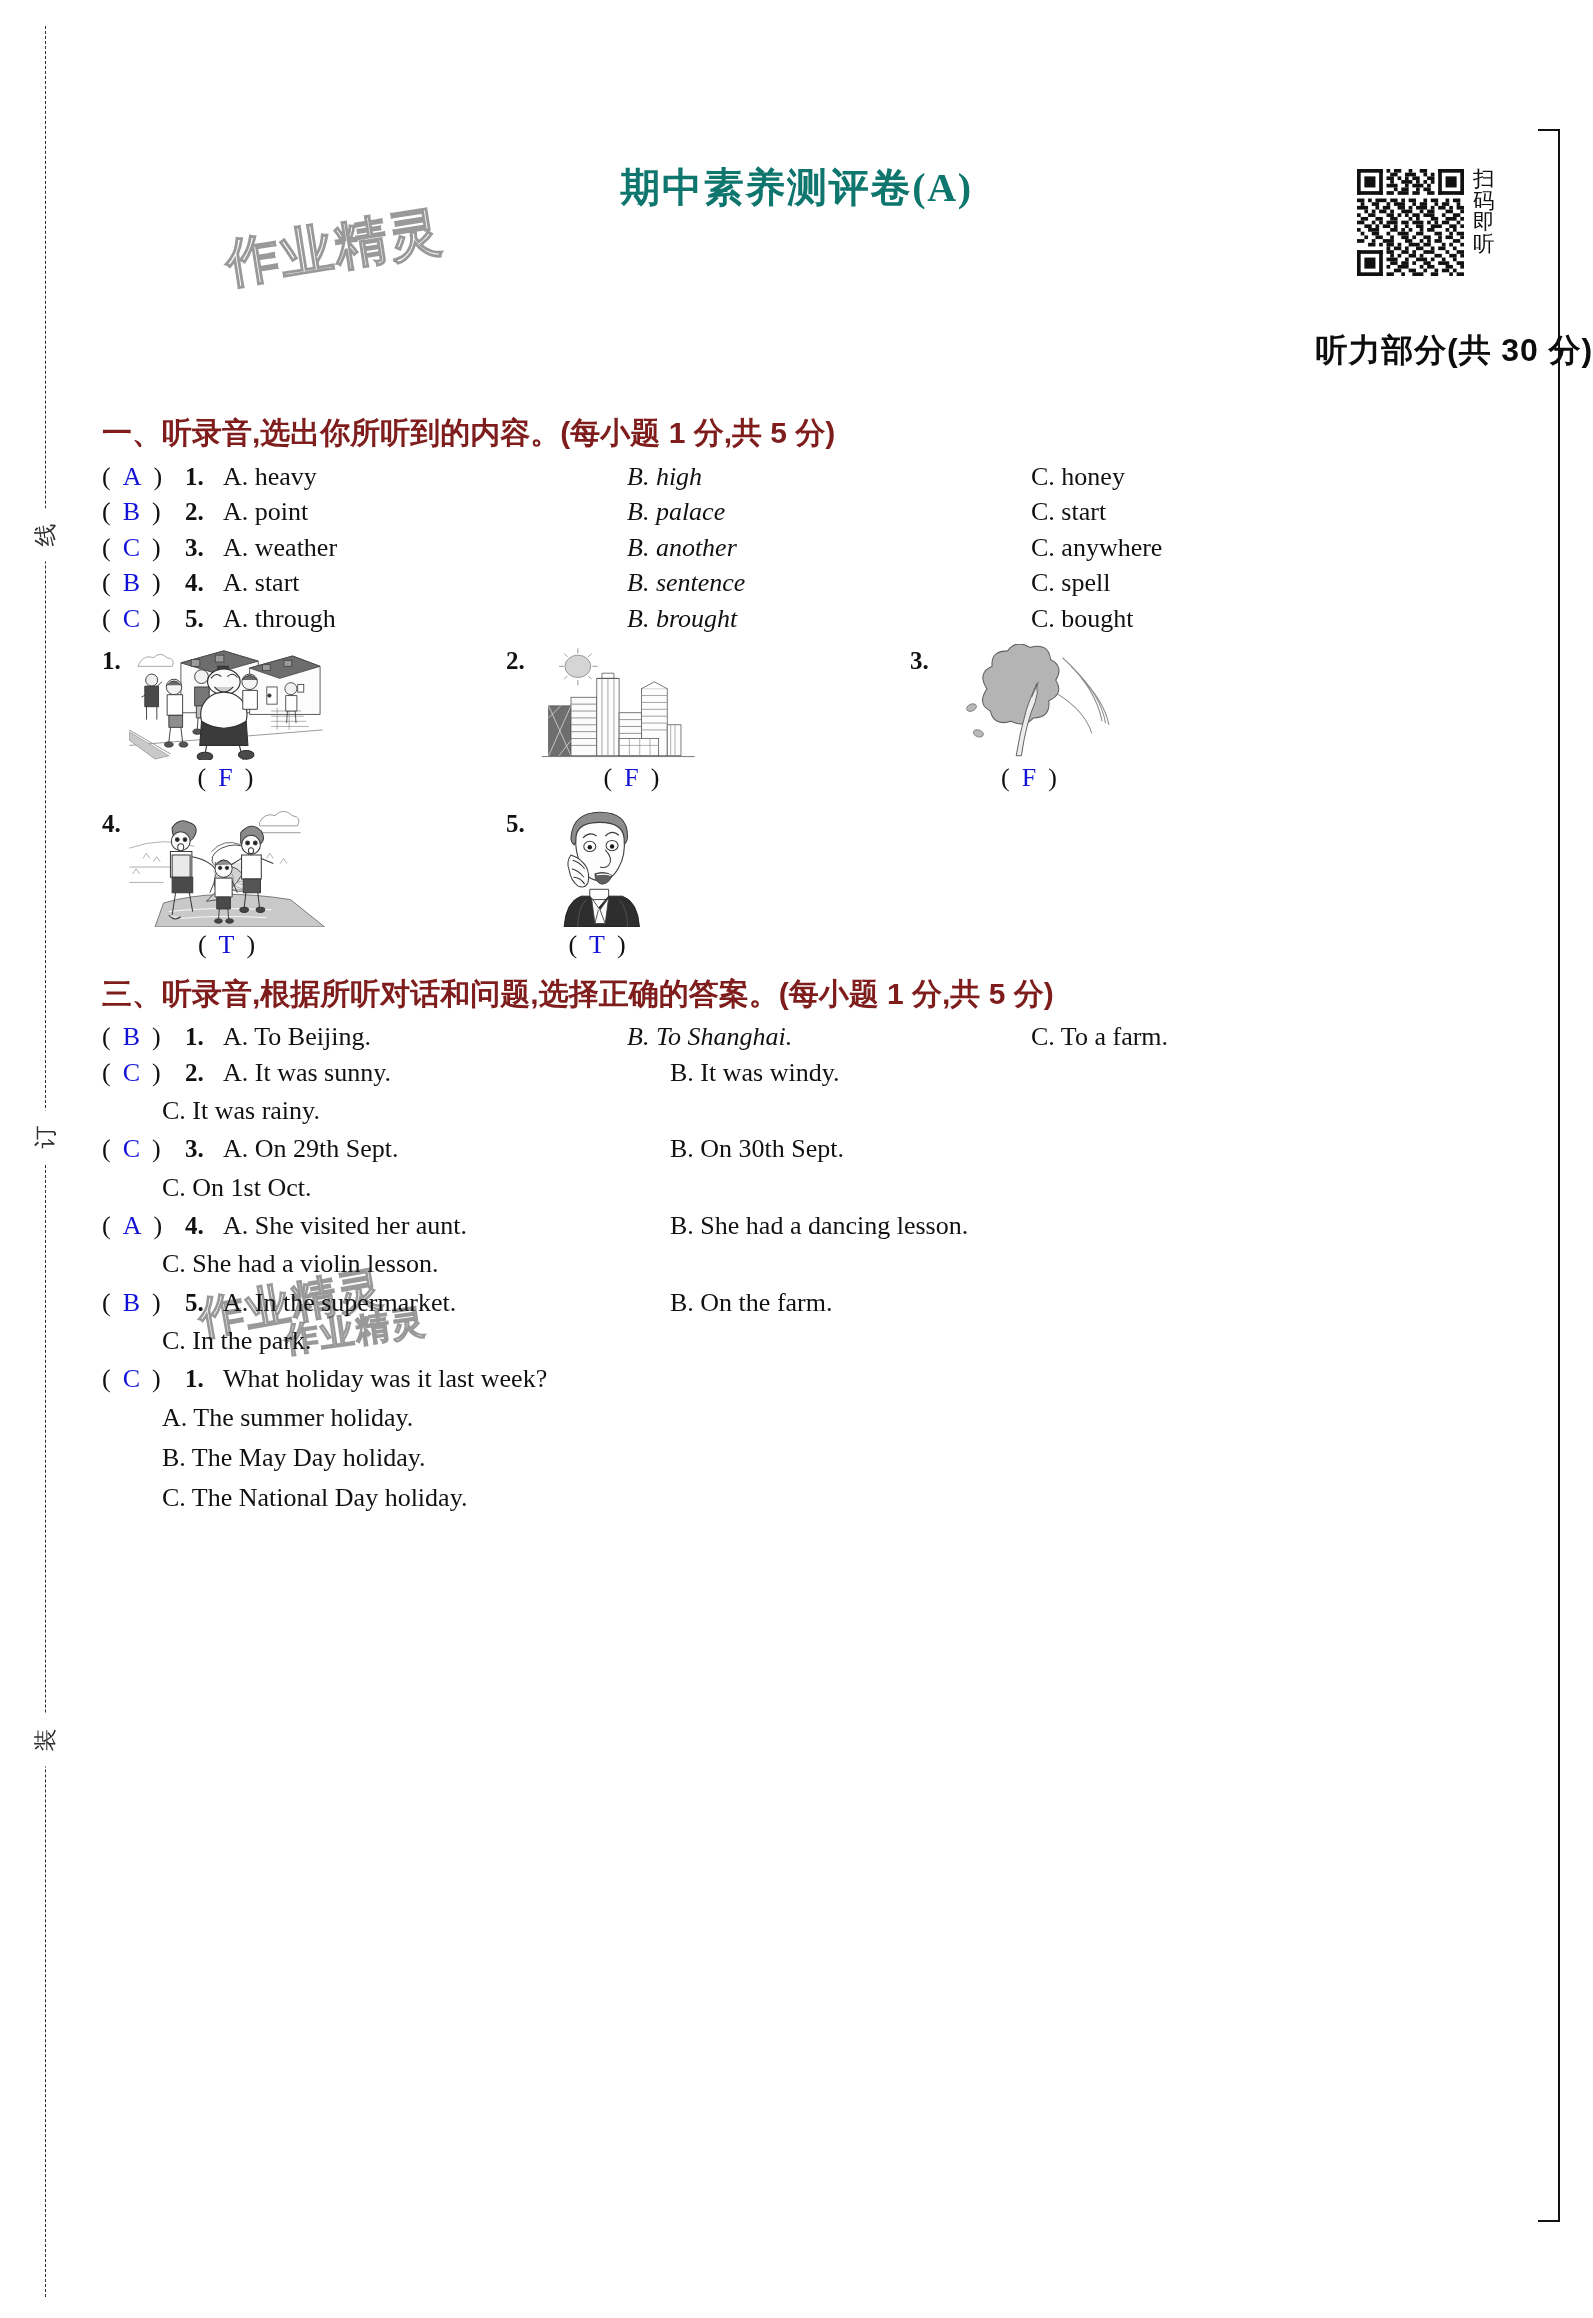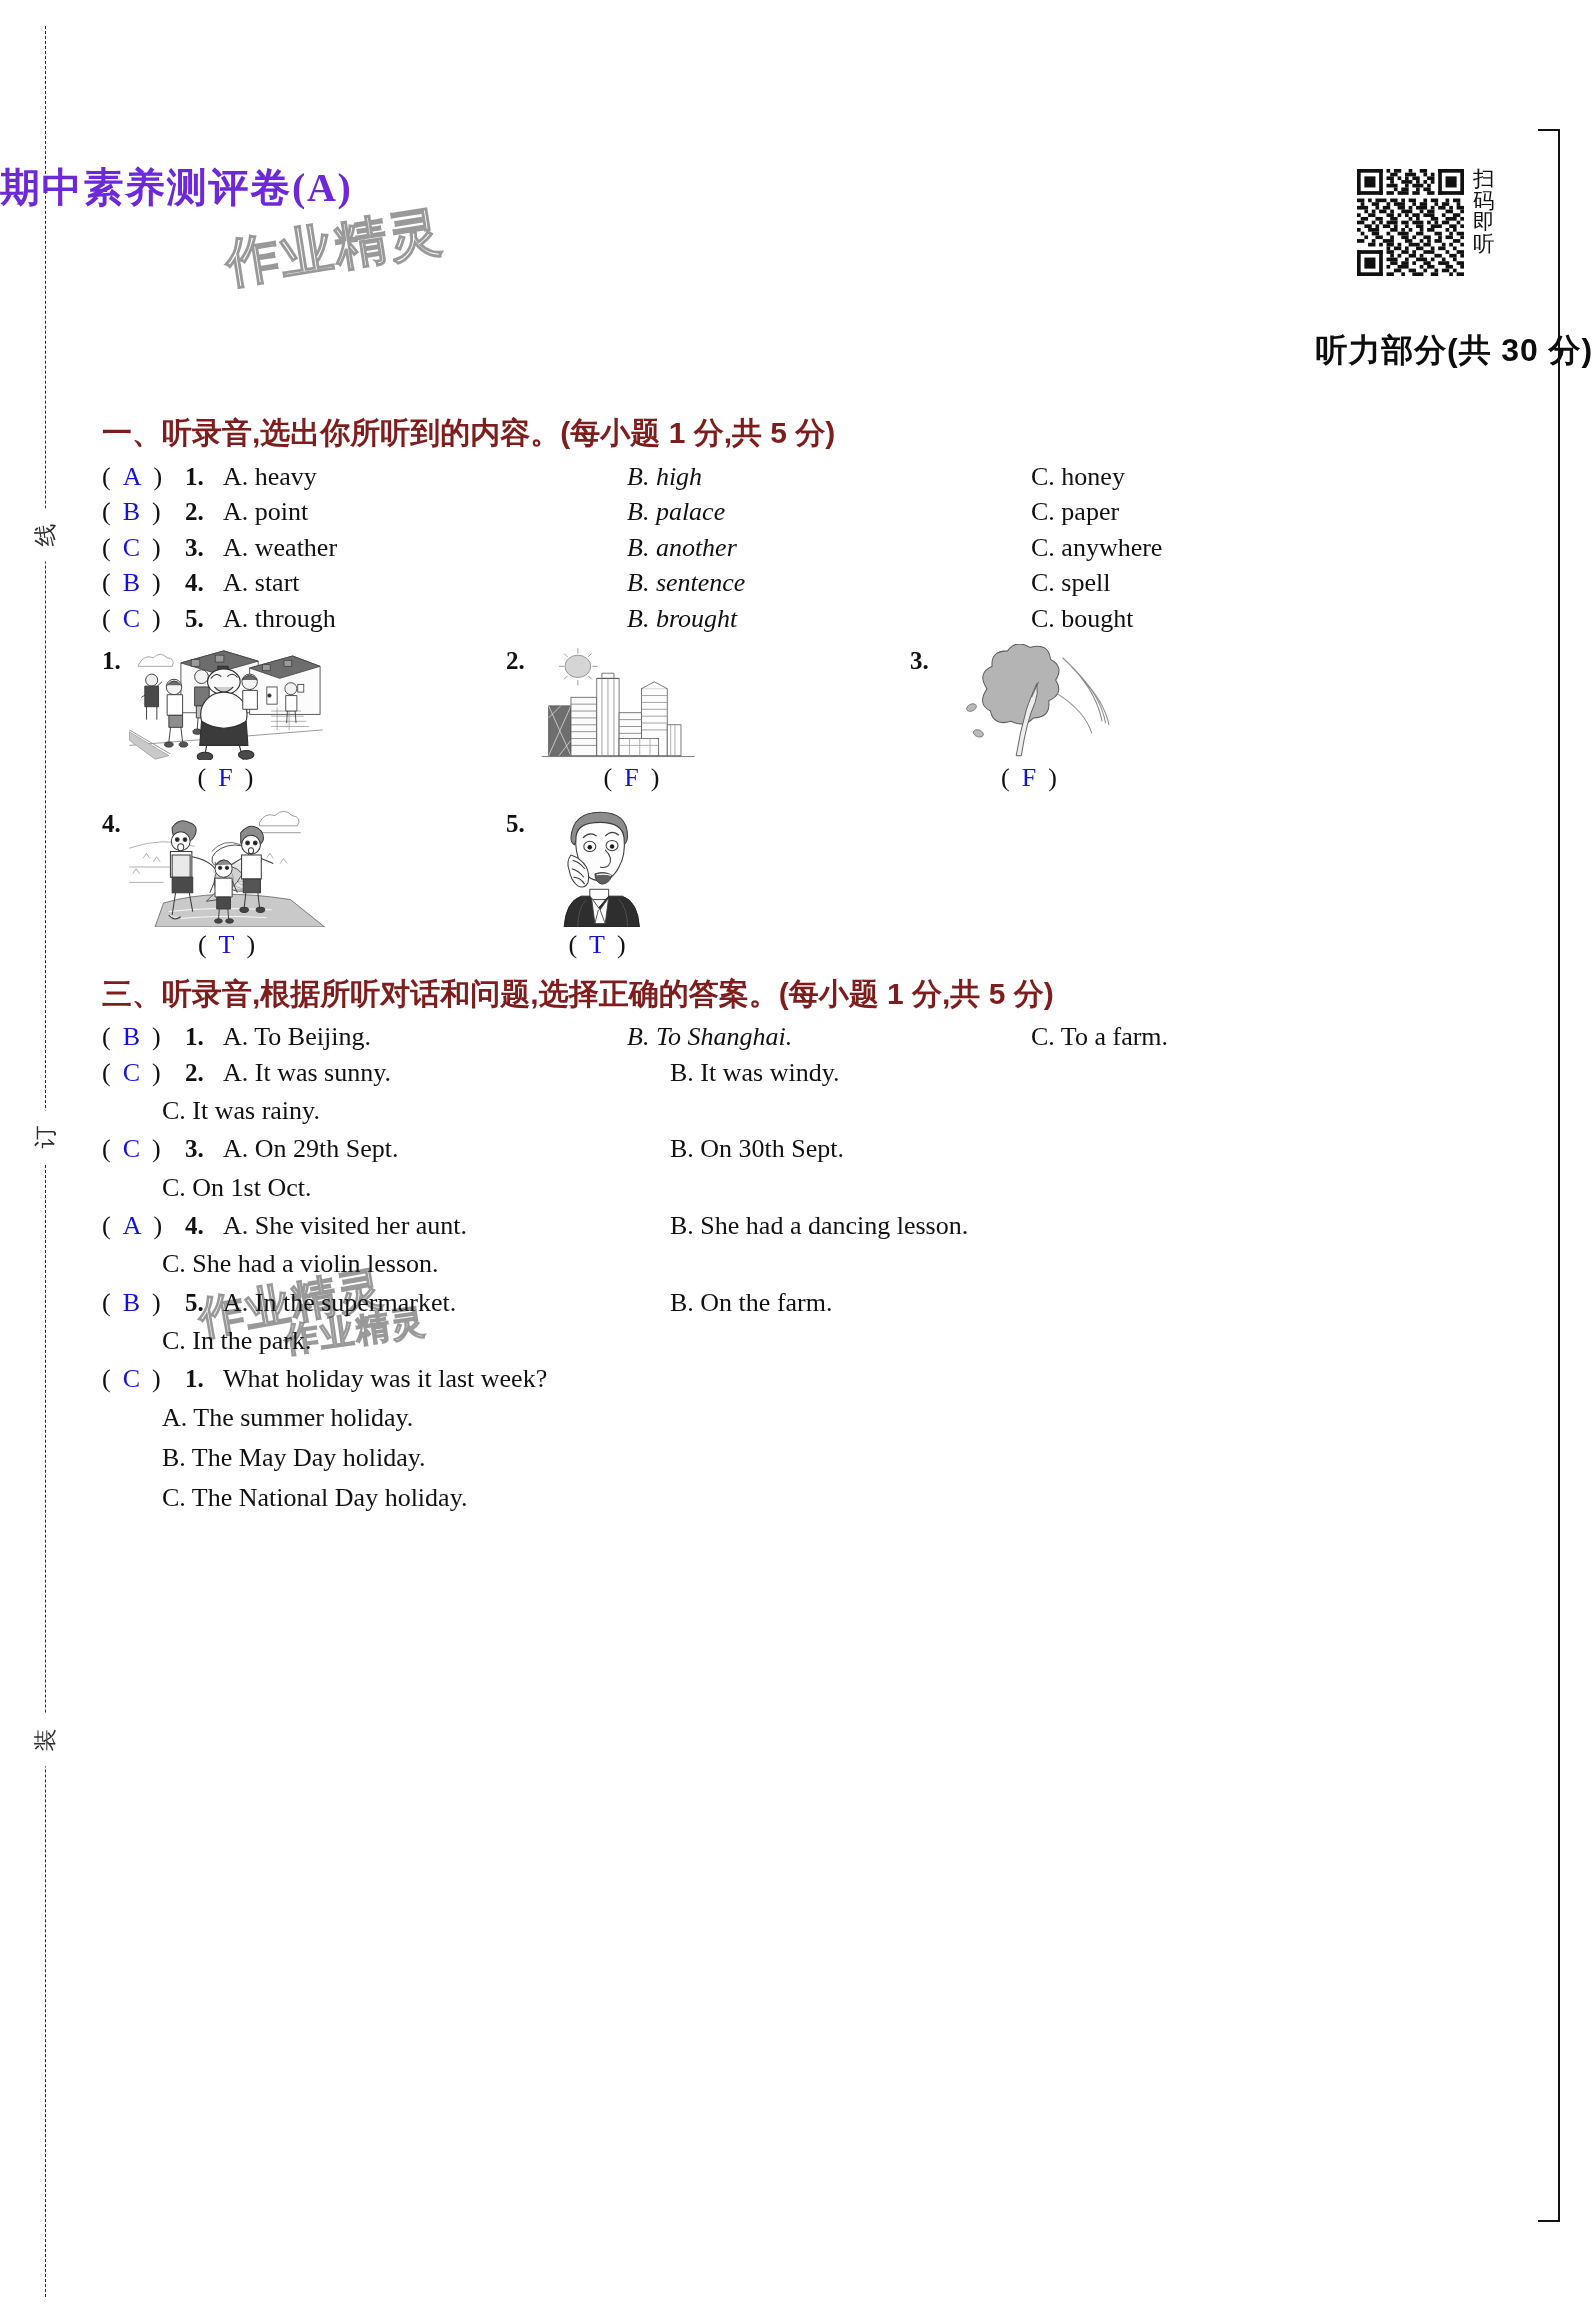--- a/index.html
+++ b/index.html
@@ -59,26 +59,26 @@
   }
   .bc1 { top: 516px; }
   .bc2 { top: 1118px; }
   .bc3 { top: 1721px; }
 
   
   .title {
     position: absolute;
     top: 160px;
     left: 0; right: 0;
-    text-align: left;
+    text-align: center;
     font-family: "Liberation Serif", "DejaVu Serif", serif;
     font-weight: bold;
     font-size: 40px;
     letter-spacing: 1.7px;
-    color: #6d28d9;
+    color: #0f766e;
   }
   .meta-line {
     position: absolute;
     top: 243px;
     left: 430px;
     font-size: 26px;
     white-space: nowrap;
     letter-spacing: 0.9px;
   }
   .meta-line .gap { display:inline-block; width: 29px; }
@@ -497,21 +497,21 @@
       <span class="qnum">1.</span>
       <span class="opt colA">A. heavy</span>
       <span class="opt colB">B. high</span>
       <span class="opt colC">C. honey</span>
     </div>
     <div class="qrow">
       <span class="paren">(<span class="ans">B</span>)</span>
       <span class="qnum">2.</span>
       <span class="opt colA">A. point</span>
       <span class="opt colB">B. palace</span>
-      <span class="opt colC">C. paper</span>
+      <span class="opt colC">C. start</span>
     </div>
     <div class="qrow">
       <span class="paren">(<span class="ans">C</span>)</span>
       <span class="qnum">3.</span>
       <span class="opt colA">A. weather</span>
       <span class="opt colB">B. another</span>
       <span class="opt colC">C. anywhere</span>
     </div>
     <div class="qrow">
       <span class="paren">(<span class="ans">B</span>)</span>

